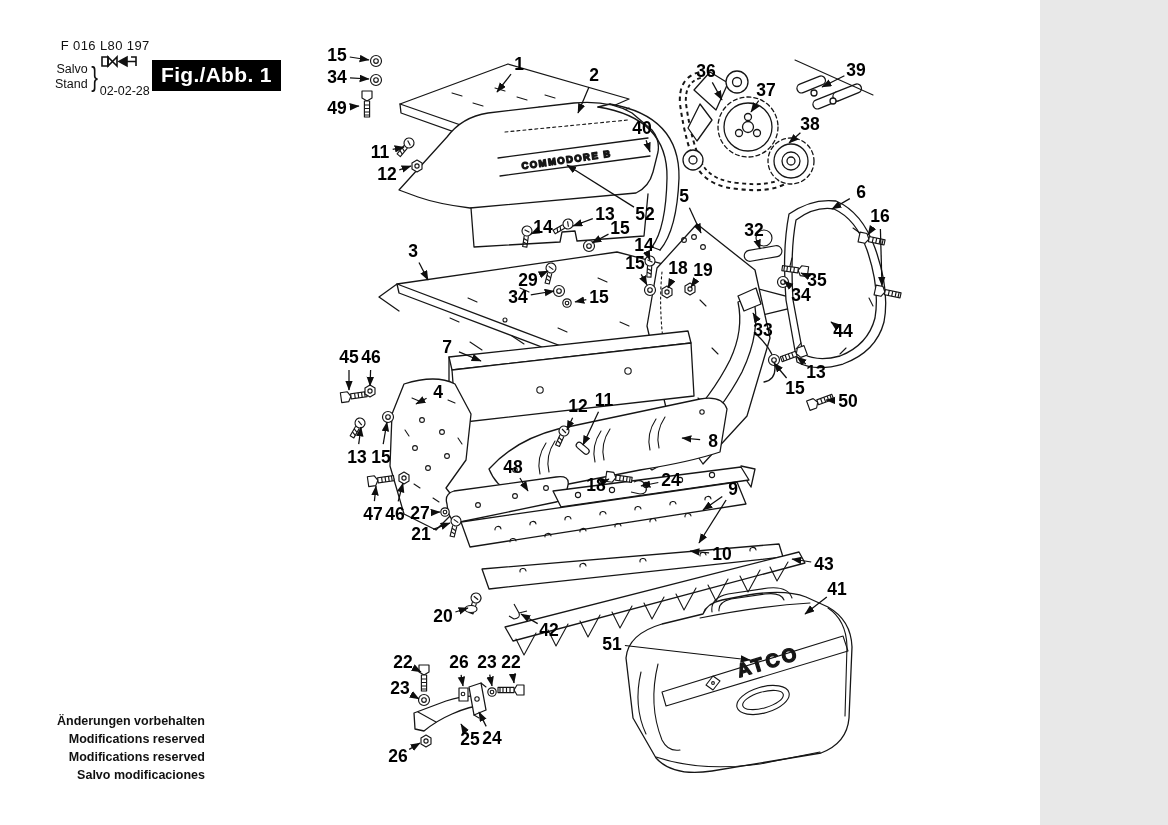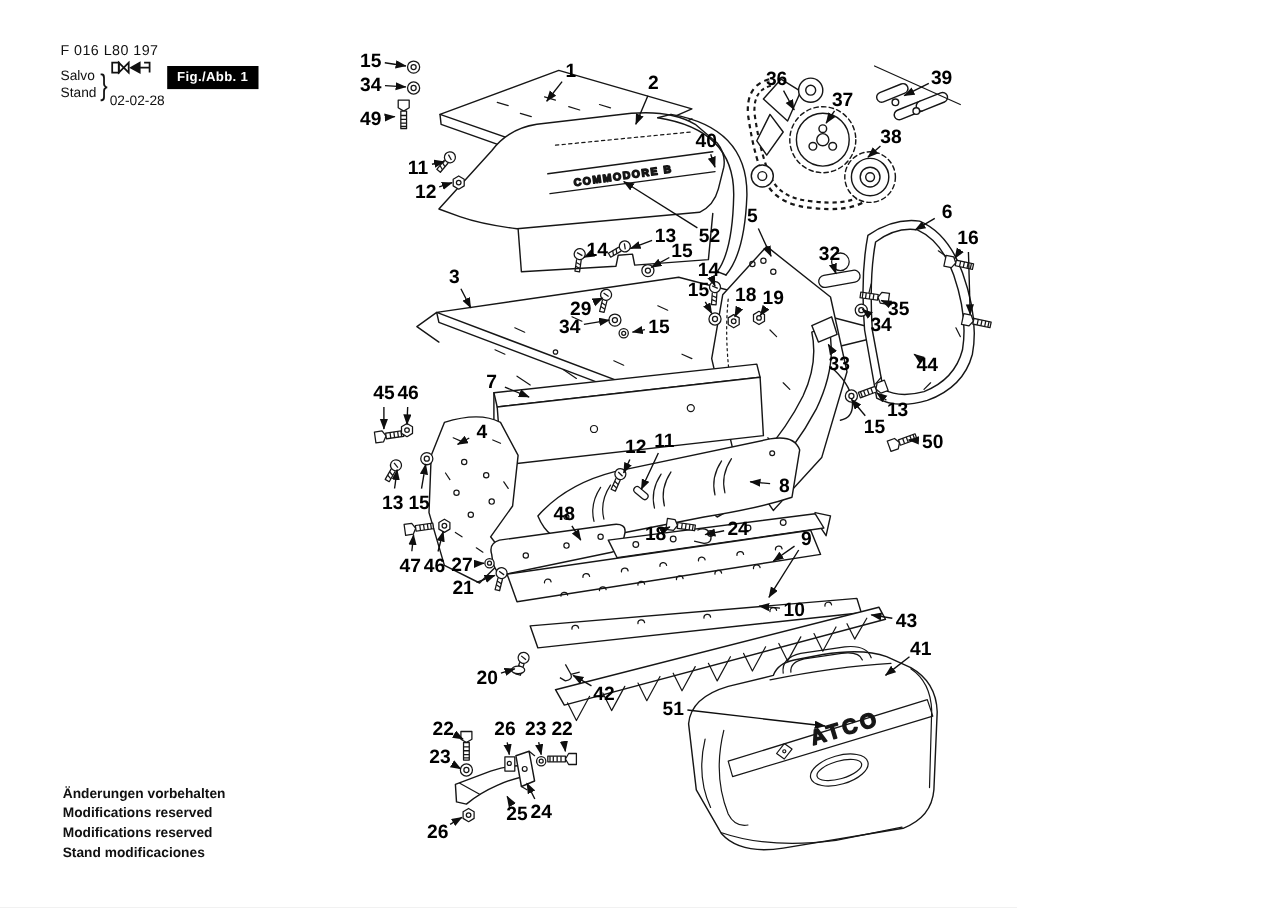--- a/index.html
+++ b/index.html
@@ -1,27 +1,27 @@
 <!DOCTYPE html>
 <html><head>
 <meta charset="utf-8">
 <style>
   html,body{margin:0;padding:0;background:#e8e8e8;}
-  .page{position:relative;width:1168px;height:825px;background:#ffffff;overflow:hidden;
-        font-family:"Liberation Sans",sans-serif;color:#111;}
+  .page{position:relative;width:1040px;height:825px;background:#ffffff;overflow:hidden;
+        font-family:"Liberation Sans",sans-serif;color:#111;text-align:right;}
   .hdr{position:absolute;left:55px;top:38px;}
   .doc-number{font-size:13px;letter-spacing:.4px;}
   .stand-row{display:flex;align-items:center;margin-top:2px;}
   .si-labels{display:flex;flex-direction:column;font-size:12.5px;line-height:1.22;}
   .brace{font-size:27px;font-weight:400;line-height:.9;margin:0 1px 0 2px;transform:scaleX(.75);}
   .si-right{display:flex;flex-direction:column;align-items:flex-start;line-height:1.1;gap:16px;}
   .rev-icon{display:block;margin-bottom:1px;}
   .date{font-size:12.5px;}
   .fig-badge{position:absolute;left:152px;top:60px;background:#000;color:#fff;
-             font-weight:bold;font-size:12px;padding:3px 9px 4px 9px;letter-spacing:.3px;}
+             font-weight:bold;font-size:21px;padding:3px 9px 4px 9px;letter-spacing:.3px;}
   .ftr{position:absolute;left:57px;top:712px;font-size:12.5px;line-height:1.45;font-weight:bold;}
   .ftr div{white-space:nowrap;}
   svg#art{position:absolute;left:0;top:0;}
   svg#art .part{stroke:#161616;stroke-width:1.3;fill:#fff;stroke-linejoin:round;stroke-linecap:round;}
   svg#art .det{stroke:#161616;stroke-width:1.1;fill:none;stroke-linecap:round;}
   svg#art .hw{stroke:#161616;stroke-width:1.15;fill:#fff;stroke-linejoin:round;}
   svg#art .leader{stroke:#0e0e0e;stroke-width:1.25;fill:none;}
   svg#art text.callout{font:bold 17.5px "Liberation Sans",sans-serif;fill:#000;}
   svg#art text.marking{font-weight:bold;fill:#161616;}
 </style>
@@ -440,15 +440,15 @@
         <text x="470" y="739" text-anchor="middle" dominant-baseline="central" class="callout">25</text>
         <text x="492" y="738" text-anchor="middle" dominant-baseline="central" class="callout">24</text>
         <text x="398" y="756" text-anchor="middle" dominant-baseline="central" class="callout">26</text>
       </g>
   </svg>
 
   <div class="ftr">
     <div>Änderungen vorbehalten</div>
     <div>Modifications reserved</div>
     <div>Modifications reserved</div>
-    <div>Stand modificaciones</div>
+    <div>Salvo modificaciones</div>
   </div>
 </div>
 
 </body></html>

